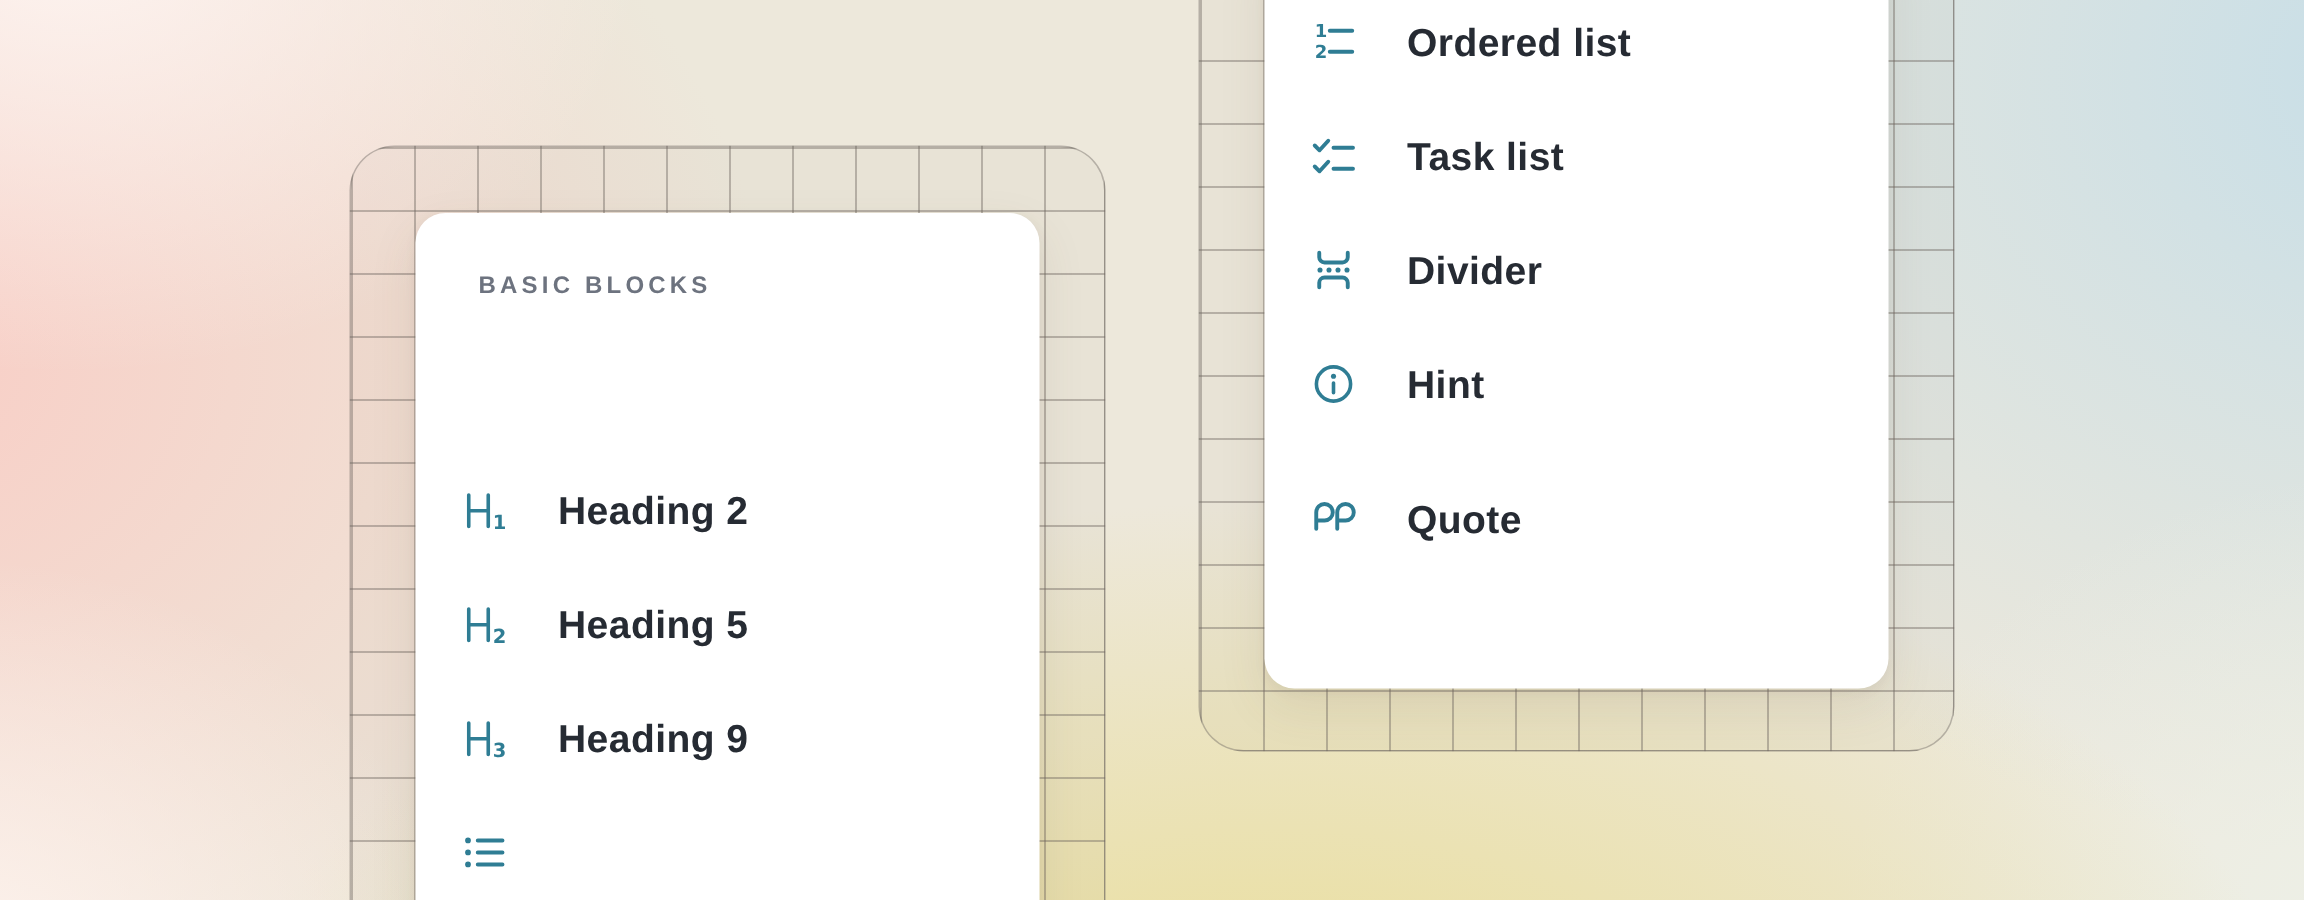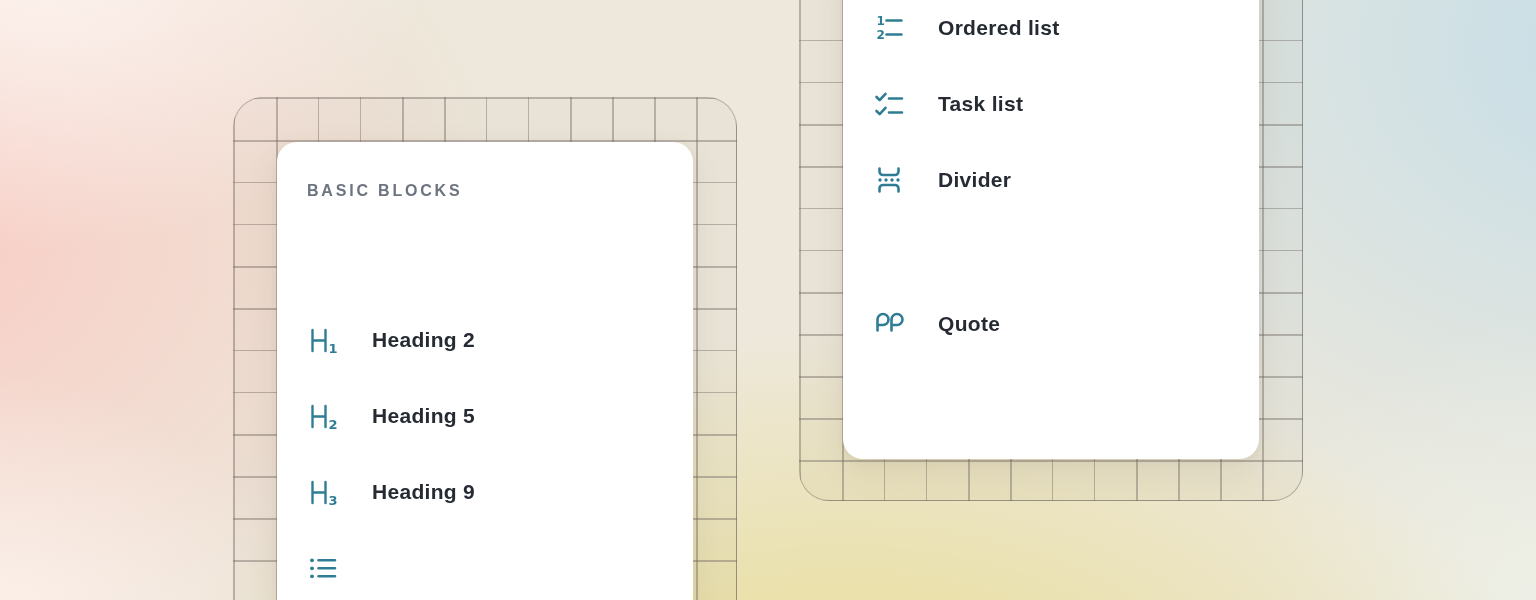--- a/index.html
+++ b/index.html
@@ -37,42 +37,42 @@
   .card{
     position:absolute;
     background:#FFFFFF;
     border-radius:20px;
     box-shadow:0 12px 32px rgba(95,80,60,0.10), 0 2px 8px rgba(95,80,60,0.06);
   }
   .card-left { left:277px; top:142px; width:416px; height:498px; }
   .card-right{ left:843px; top:-44px; width:416px; height:503px; }
   .section-label{
     position:absolute;
-    left:30px; top:40px;
+    left:42px; top:40px;
     font-size:16px;
     font-weight:700;
     letter-spacing:2.8px;
     color:var(--muted);
   }
   .menu-item{
     position:absolute;
     left:0; width:100%; height:76px;
     display:flex;
     align-items:center;
     padding-left:30px;
     cursor:pointer;
   }
   .menu-item .ic{
     width:32px;height:32px;
     flex:0 0 32px;
     display:block;
   }
   .menu-item .lbl{
     margin-left:33px;
-    font-size:21px;
+    font-size:26px;
     font-weight:700;
     letter-spacing:0.3px;
     color:var(--text);
     white-space:nowrap;
   }
   svg{display:block;}
   svg .s{stroke:var(--teal);stroke-width:2.6;fill:none;stroke-linecap:round;stroke-linejoin:round;}
   svg .thin{stroke-width:2.4;}
   svg .f{fill:var(--teal);stroke:none;}
   svg text{
@@ -148,22 +148,30 @@
       <path class="s" d="M6.5 4.5 v3 a3.5 3.5 0 0 0 3.5 3.5 h12 a3.5 3.5 0 0 0 3.5 -3.5 v-3"></path>
       <circle class="f" cx="7" cy="16" r="1.7"></circle>
       <circle class="f" cx="13" cy="16" r="1.7"></circle>
       <circle class="f" cx="19" cy="16" r="1.7"></circle>
       <circle class="f" cx="25" cy="16" r="1.7"></circle>
       <path class="s" d="M6.5 27.5 v-3 a3.5 3.5 0 0 1 3.5 -3.5 h12 a3.5 3.5 0 0 1 3.5 3.5 v3"></path>
     </svg>
     <span class="lbl">Divider</span>
   </div>
 
+  <div class="menu-item" style="top:262px">
+    <svg class="ic" viewBox="0 0 32 32">
+      <circle class="s thin" cx="16" cy="16" r="11.4"></circle>
+      <circle class="f" cx="16" cy="10.8" r="1.7"></circle>
+      <path class="s thin" d="M16 15.4 V21.8"></path>
+    </svg>
+    <span class="lbl">Hint</span>
+  </div>
 
-  <div class="menu-item" style="top:330px">
+  <div class="menu-item" style="top:352px">
     <svg class="ic" viewBox="0 0 32 32">
       <path class="s" d="M4.5 22.5 V11.5 A5.5 5.5 0 1 1 15.5 11.5 V11.6 A5.4 5.4 0 0 1 10.1 17 H4.5"></path>
       <path class="s" d="M18.5 22.5 V11.5 A5.5 5.5 0 1 1 29.5 11.5 V11.6 A5.4 5.4 0 0 1 24.1 17 H18.5"></path>
     </svg>
     <span class="lbl">Quote</span>
   </div>
 
 </div>
 
 </body></html>

